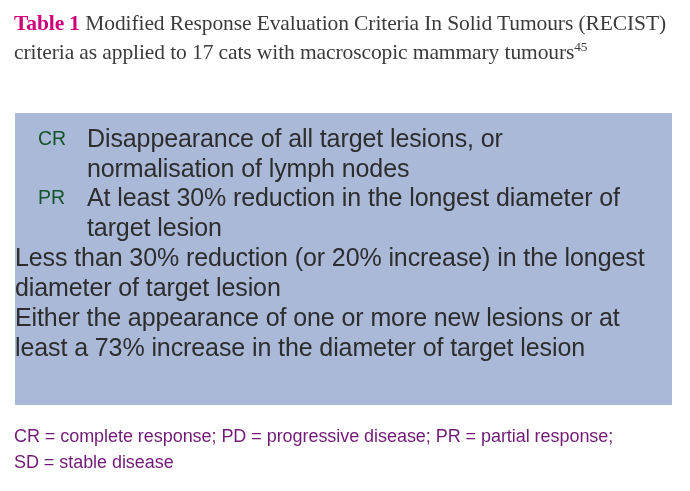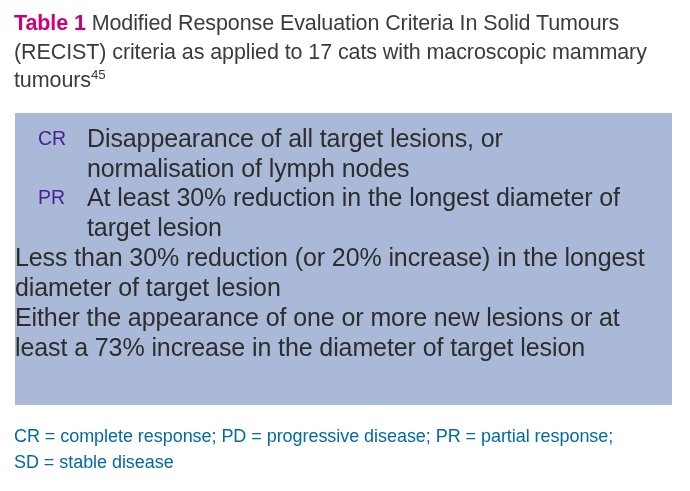--- a/index.html
+++ b/index.html
@@ -29,20 +29,21 @@
   .caption {
     position: absolute;
     left: 14px;
     top: 9px;
     width: 660px;
     font-size: 21.5px;
     line-height: 28.6px;
     color: #3b3b3b;
     letter-spacing: -0.1px;
     font-weight: 400;
+    font-family: Liberation Serif, serif;
   }
   .caption-label {
     color: #cf0077;
     font-weight: bold;
   }
   .caption-sup {
     font-size: 0.62em;
     vertical-align: super;
     line-height: 0;
   }
@@ -65,41 +66,41 @@
     display: flex;
     align-items: flex-start;
   }
 
   .row-code {
     flex: 0 0 72px;
     padding-left: 23px;
     box-sizing: border-box;
     font-size: 19.5px;
     line-height: 29.8px;
-    color: #4c1d95;
+    color: #14532d;
   }
   .row-text {
     flex: 1 1 auto;
     padding-right: 16px;
     box-sizing: border-box;
     font-size: 25px;
     line-height: 29.8px;
     color: #2d2d2d;
     letter-spacing: -0.1px;
   }
 
   
   .footnote {
     position: absolute;
     left: 14px;
     top: 423px;
     width: 625px;
     font-size: 18px;
     line-height: 26px;
-    color: #0369a1;
+    color: #701a75;
     letter-spacing: -0.05px;
   }
 </style>
 </head>
 <body>
 
 <div id="table-figure">
 
   <div class="caption">
     <span class="caption-label">Table 1</span><span> Modified Response Evaluation Criteria In Solid Tumours (RECIST) criteria as applied to 17 cats with macroscopic mammary tumours</span><span class="caption-sup">45</span>

